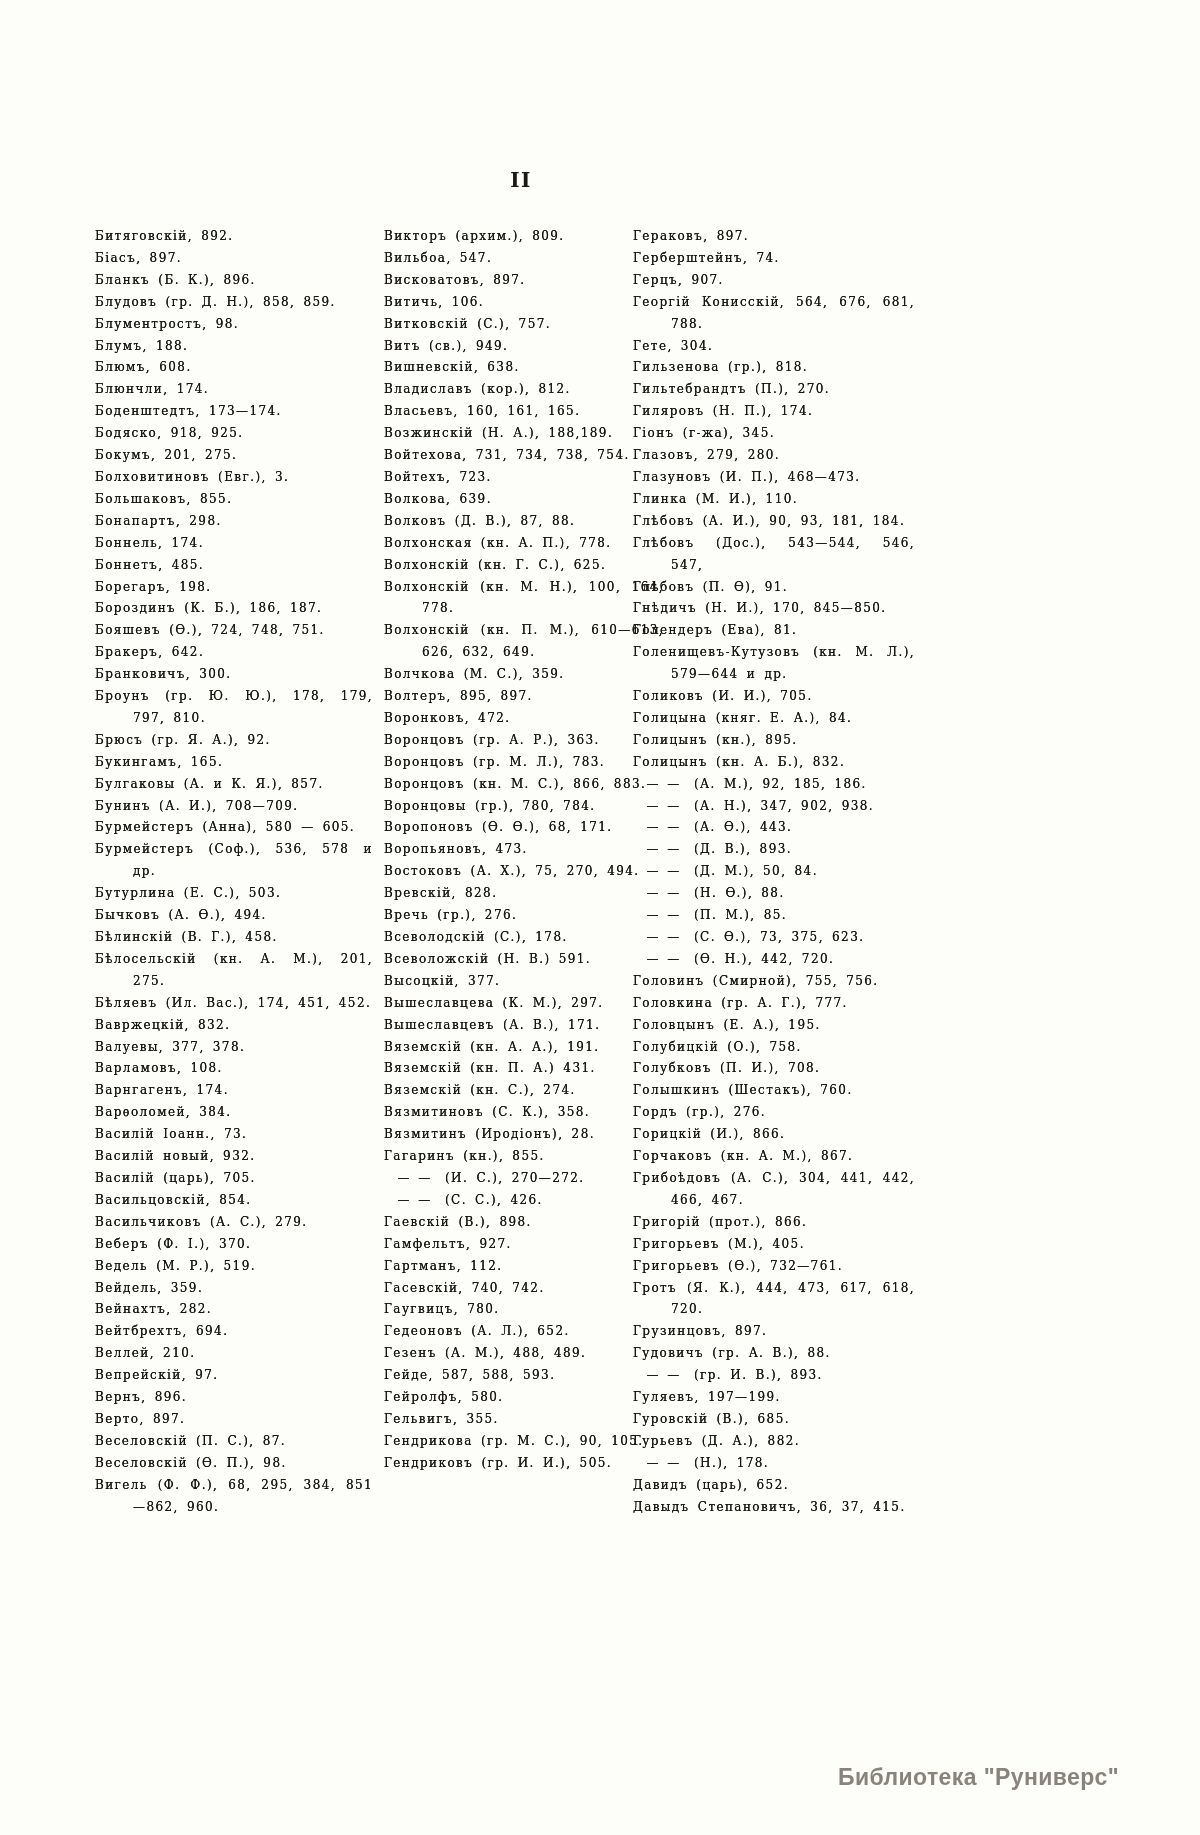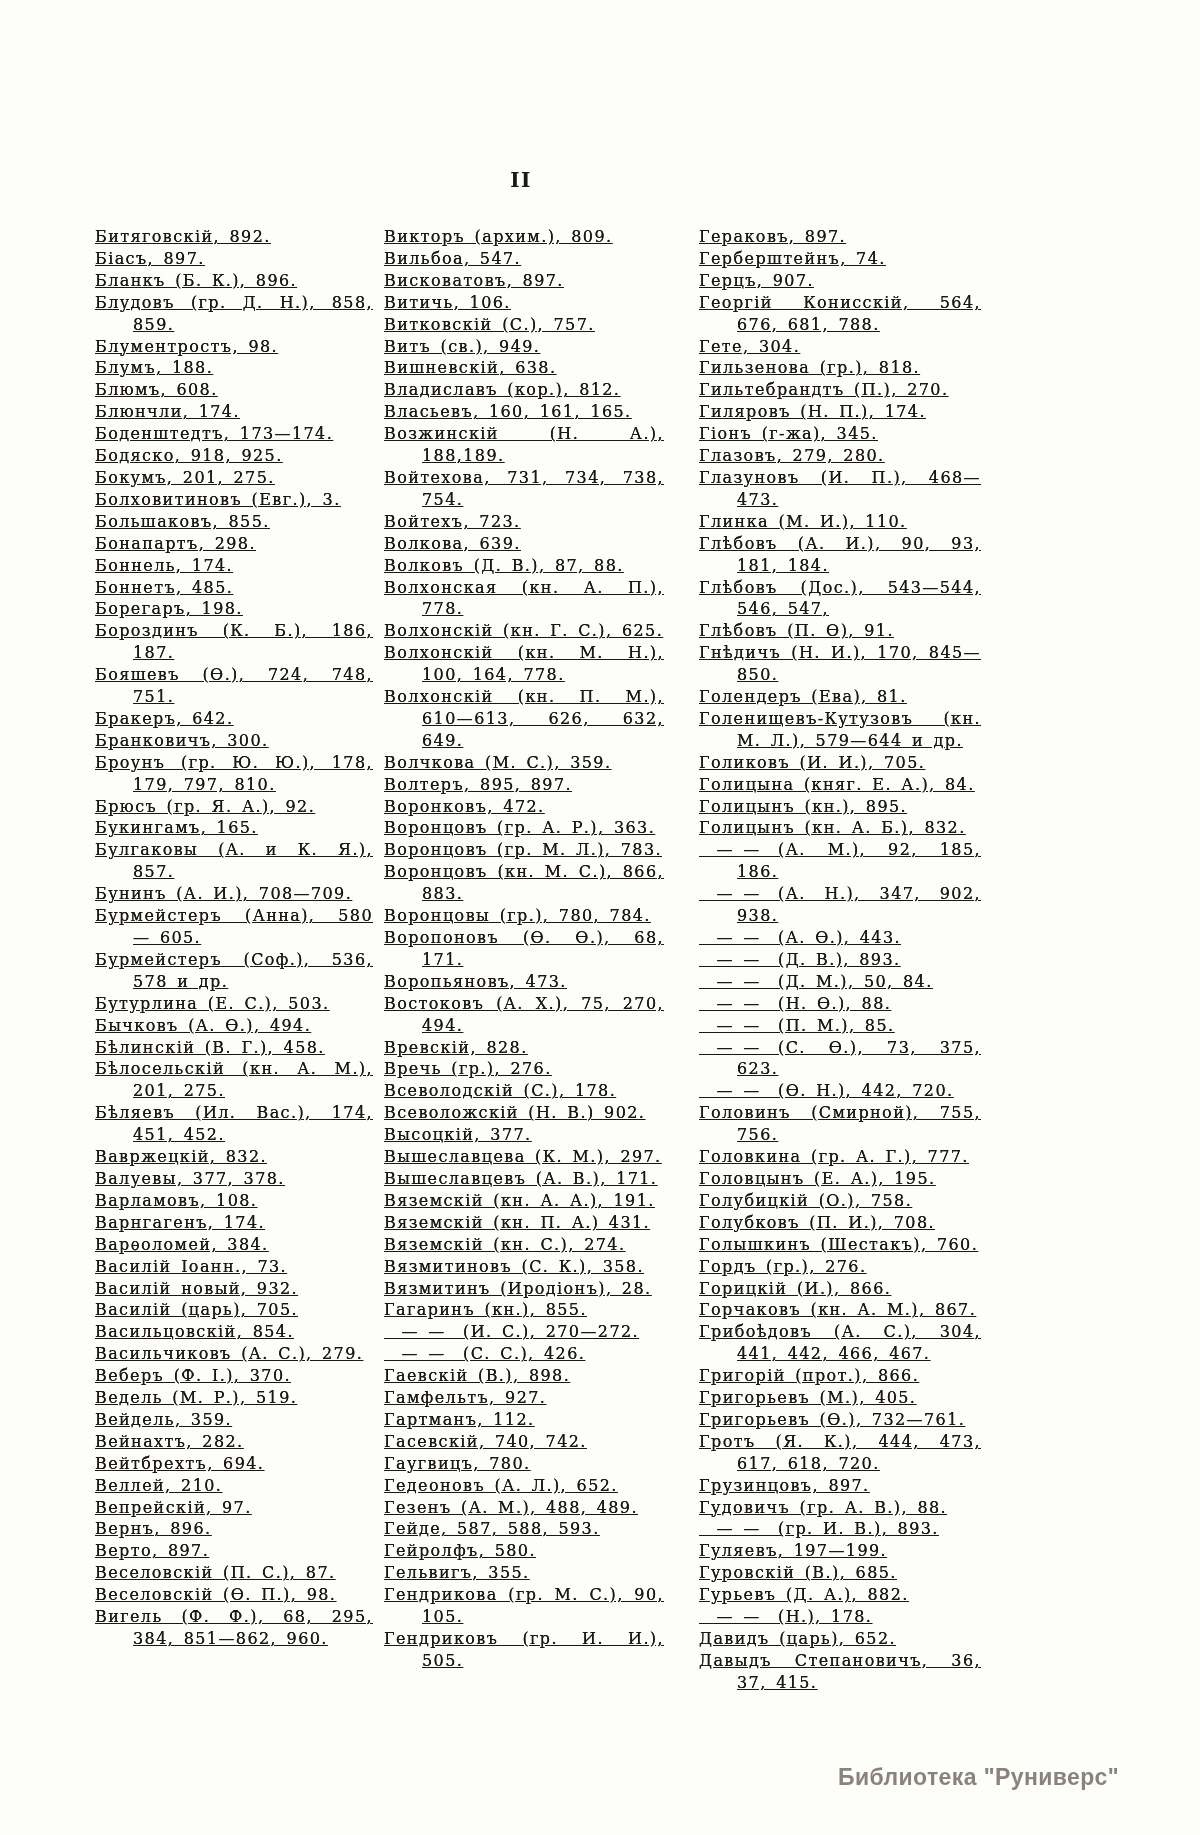--- a/index.html
+++ b/index.html
@@ -16,30 +16,29 @@
     position: absolute;
     top: 168px; left: 95px; width: 852px;
     text-align: center;
     font-size: 20px;
     font-weight: bold;
     letter-spacing: 1.5px;
   }
   .column {
     position: absolute;
     top: 226px;
-    font-size: 16px;
+    font-size: 12px;
     line-height: 21.9px;
     letter-spacing: 1.4px;
     word-spacing: 3px;
     text-shadow: 0 0 0.45px currentColor; 
-    text-decoration: underline;
   }
   .col-1 { left: 95px;  width: 278px; }
   .col-2 { left: 384px; width: 280px; }
-  .col-3 { left: 699px; width: 282px; }
+  .col-3 { left: 633px; width: 282px; }
   .entry {
     text-indent: -38px;
     padding-left: 38px;
     text-align: justify;
   }
   .watermark {
     position: absolute;
     top: 1764px; left: 838px;
     font-family: "Liberation Sans", sans-serif;
     font-size: 23px;
@@ -139,21 +138,21 @@
       <div class="entry">Воронцовъ (гр. А. Р.), 363.</div>
       <div class="entry">Воронцовъ (гр. М. Л.), 783.</div>
       <div class="entry">Воронцовъ (кн. М. С.), 866, 883.</div>
       <div class="entry">Воронцовы (гр.), 780, 784.</div>
       <div class="entry">Воропоновъ (Ѳ. Ѳ.), 68, 171.</div>
       <div class="entry">Воропьяновъ, 473.</div>
       <div class="entry">Востоковъ (А. Х.), 75, 270, 494.</div>
       <div class="entry">Вревскій, 828.</div>
       <div class="entry">Вречь (гр.), 276.</div>
       <div class="entry">Всеволодскій (С.), 178.</div>
-      <div class="entry">Всеволожскій (Н. В.) 902.</div>
+      <div class="entry">Всеволожскій (Н. В.) 591.</div>
       <div class="entry">Высоцкій, 377.</div>
       <div class="entry">Вышеславцева (К. М.), 297.</div>
       <div class="entry">Вышеславцевъ (А. В.), 171.</div>
       <div class="entry">Вяземскій (кн. А. А.), 191.</div>
       <div class="entry">Вяземскій (кн. П. А.) 431.</div>
       <div class="entry">Вяземскій (кн. С.), 274.</div>
       <div class="entry">Вязмитиновъ (С. К.), 358.</div>
       <div class="entry">Вязмитинъ (Иродіонъ), 28.</div>
       <div class="entry">Гагаринъ (кн.), 855.</div>
       <div class="entry"> — — (И. С.), 270—272.</div>

